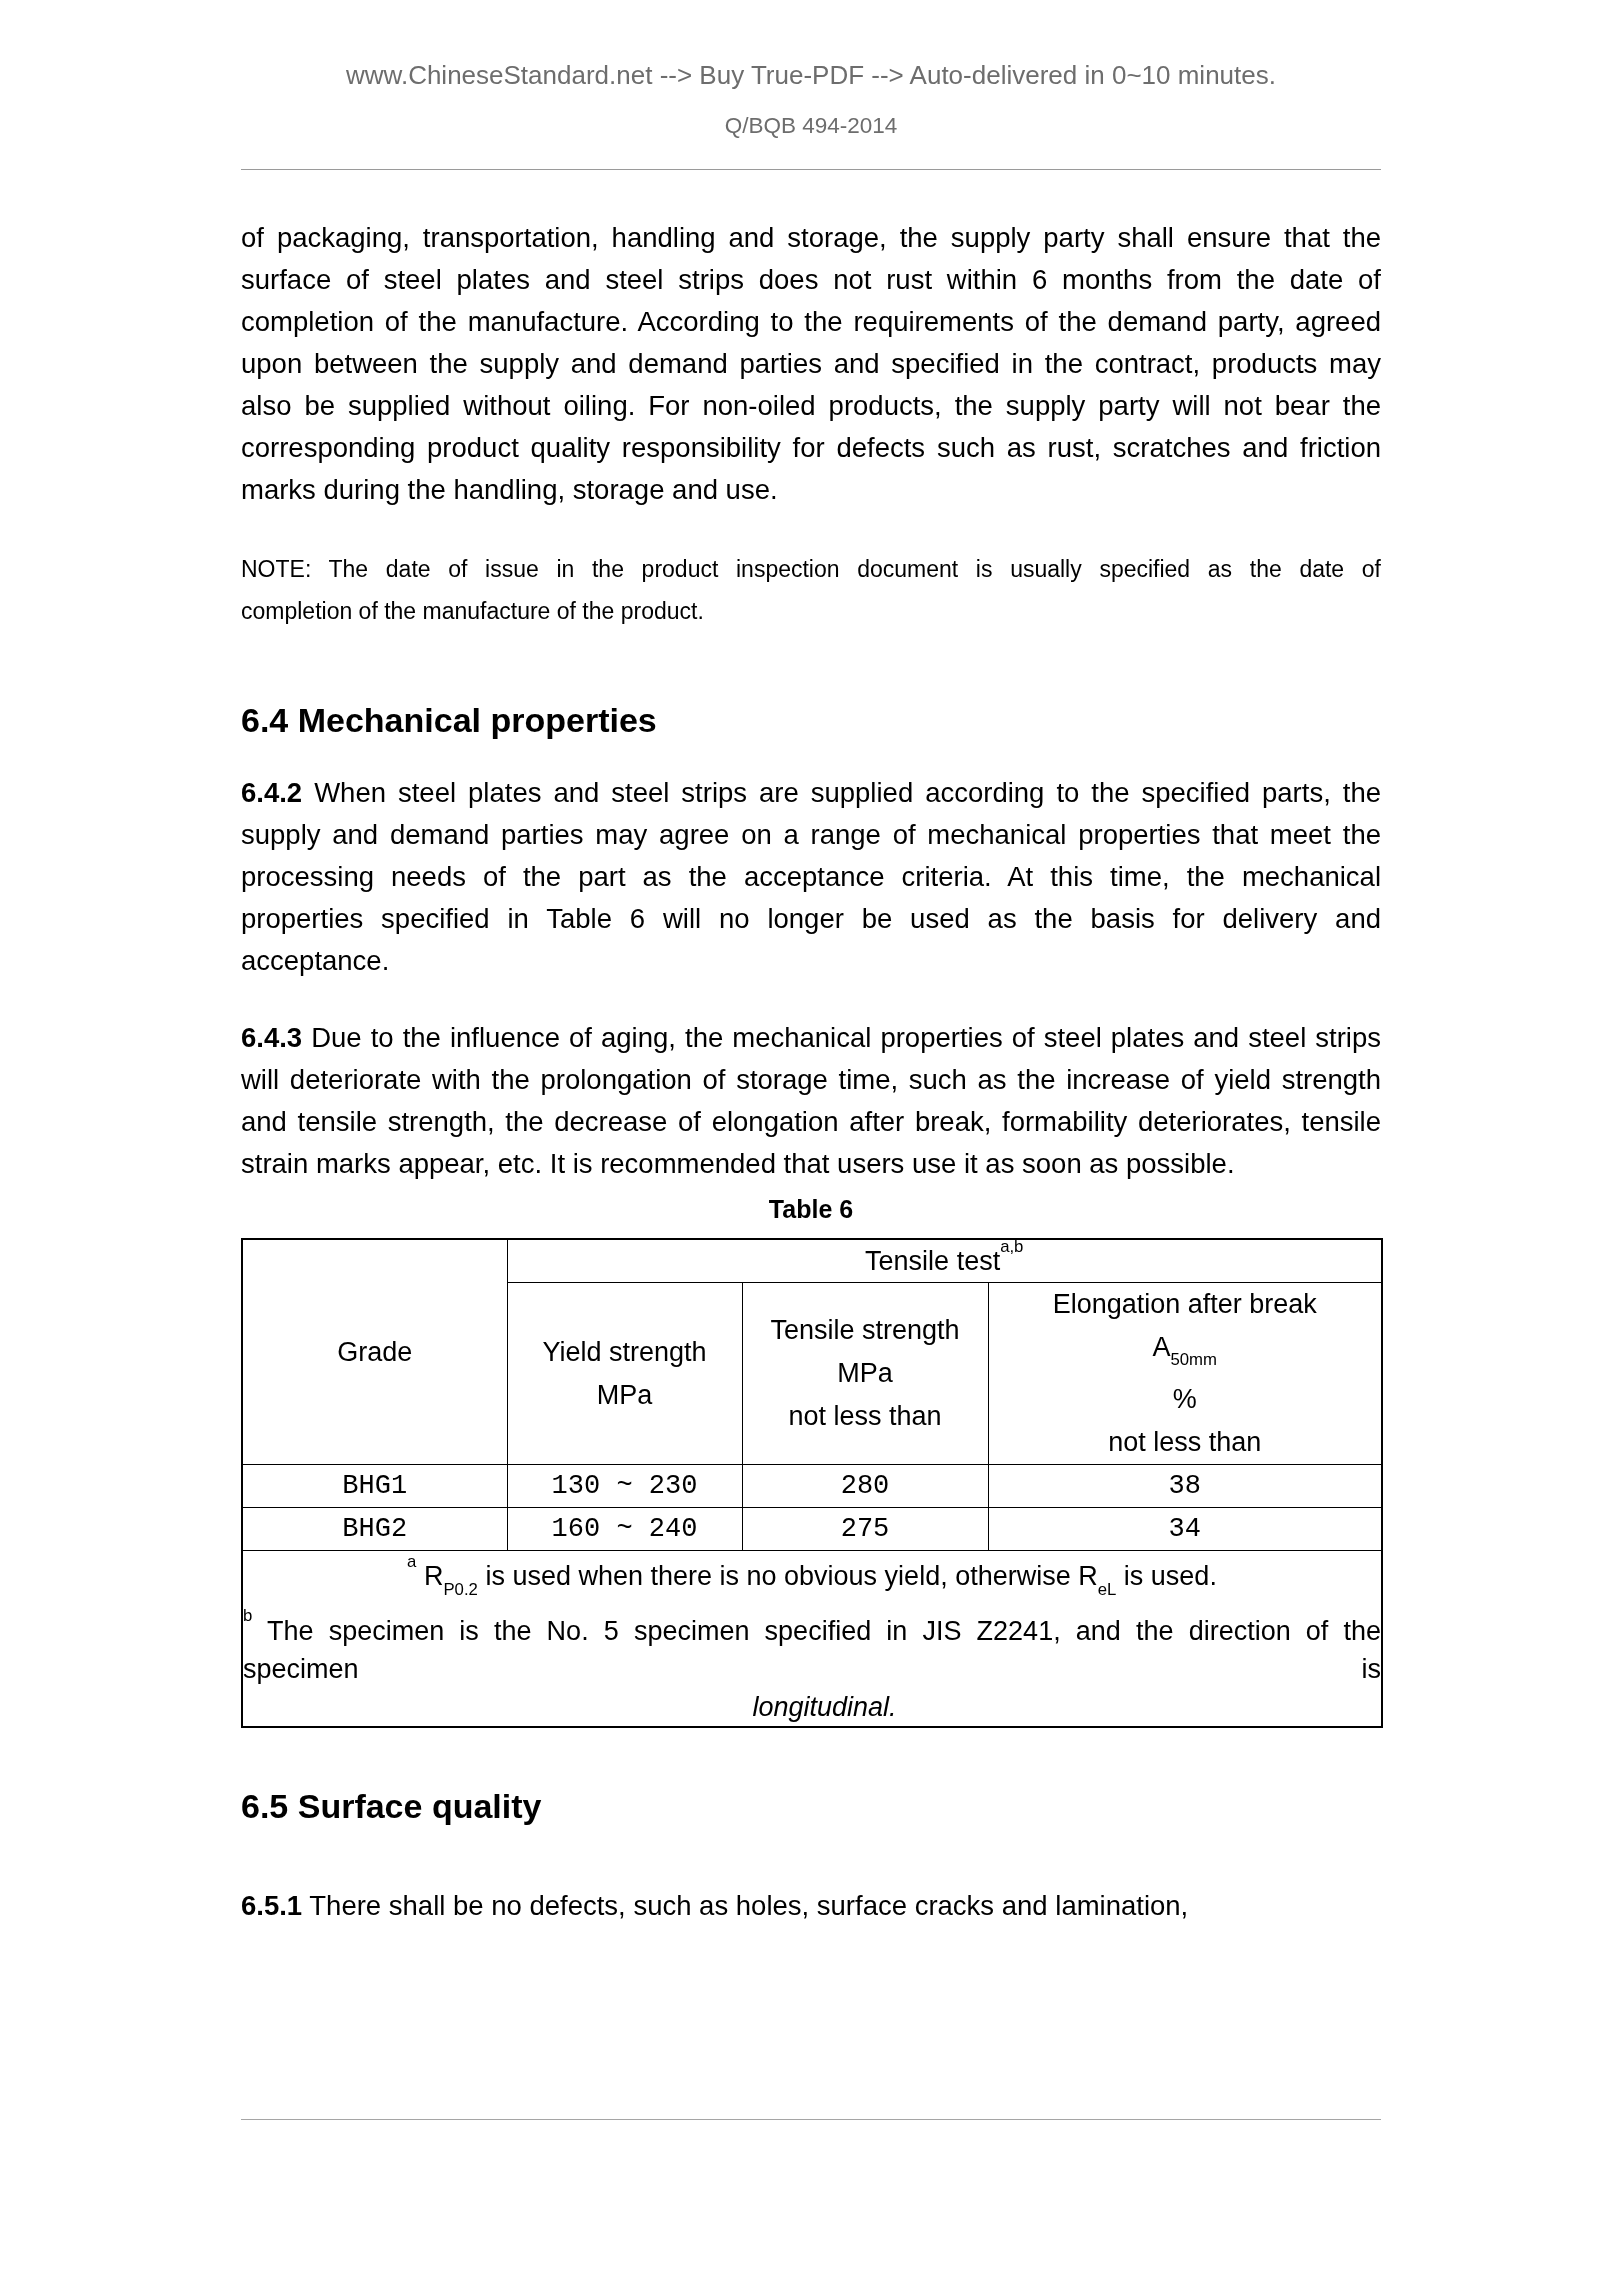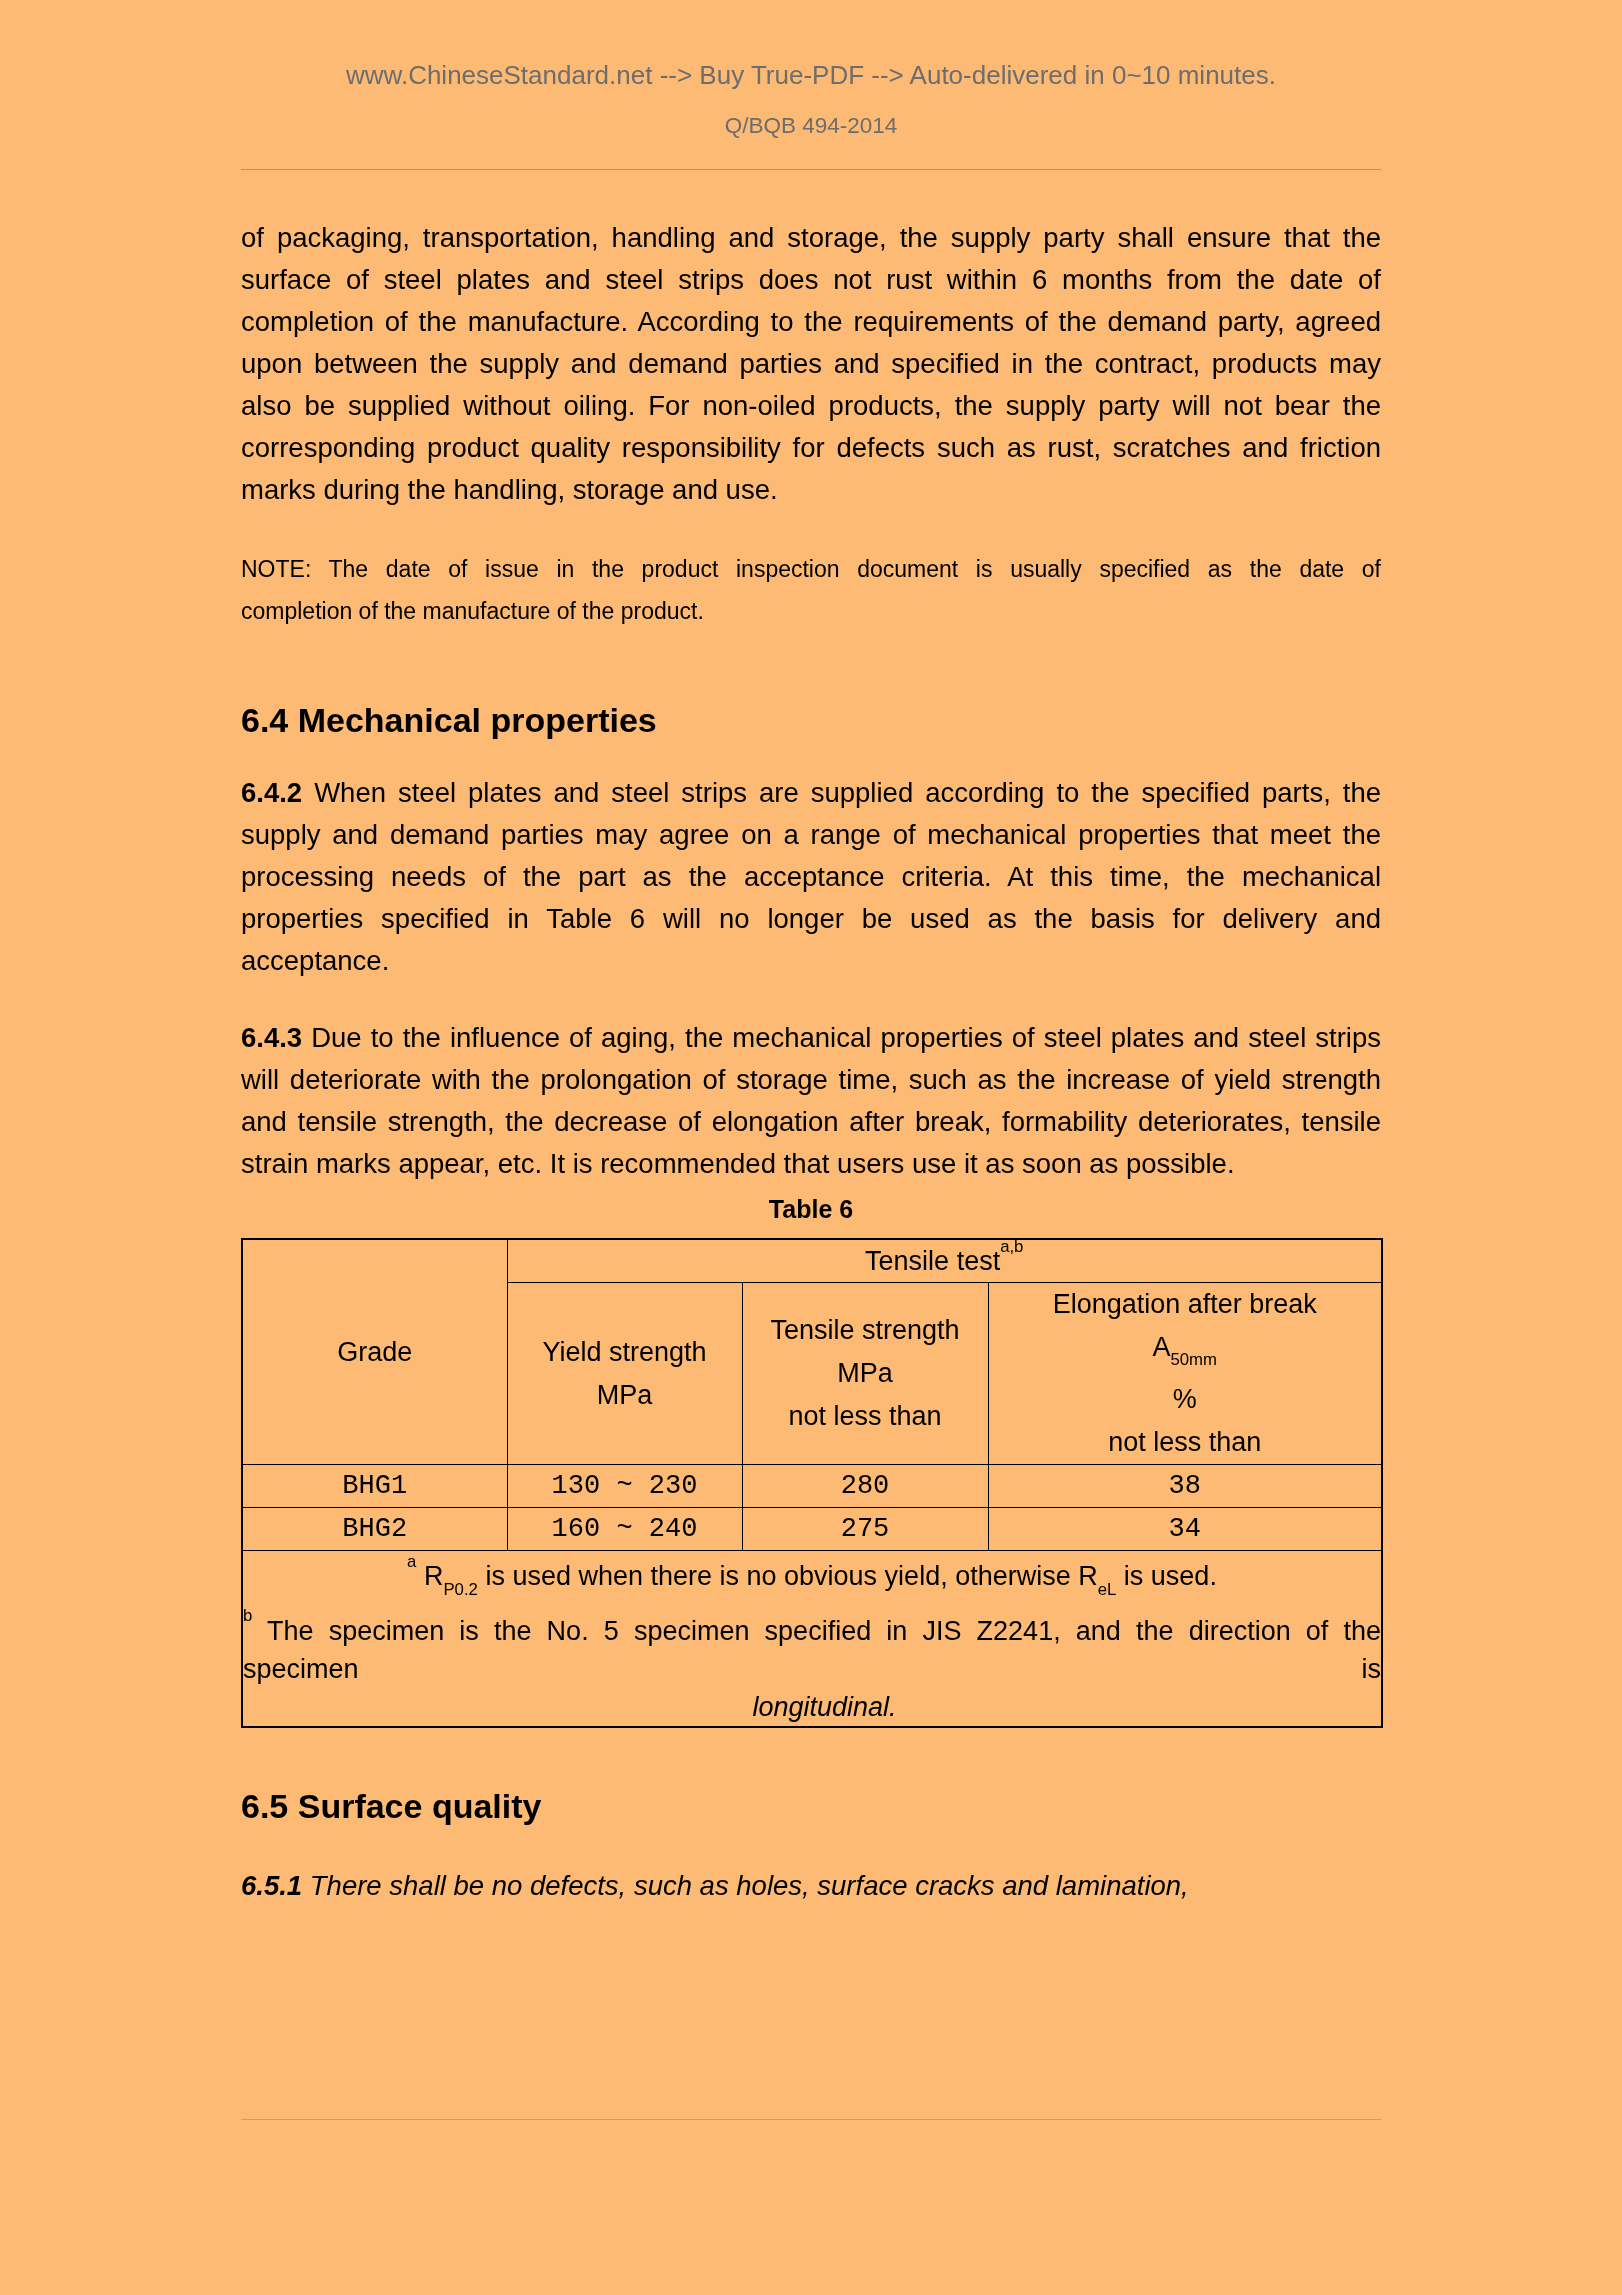--- a/index.html
+++ b/index.html
@@ -1,20 +1,20 @@
 <!DOCTYPE html>
 <html style="font-size:13.3px"><head>
 <meta charset="utf-8">
 <style>
   html, body { margin: 0; padding: 0; background: #e8e8e8; }
   .page {
     position: relative;
     width: 1623px;
     height: 2295px;
-    background: #fdba74;
+    background: #ffffff;
     font-family: "Liberation Sans", sans-serif;
     color: #000000;
     overflow: hidden;
   }
   .content { width: 1140px; margin: 0 auto 0 241px; }
 
   
   .hdr-line1 {
     padding-top: 60px;
     text-align: center;
@@ -39,21 +39,21 @@
   .body-p {
     margin: 0;
     font-size: 27.5px;
     line-height: 42px;
     text-align: justify;
   }
   .p-intro   { margin-top: 47px; }
   .p-641     { margin-top: 42px; }
   .p-642     { margin-top: 35px; }
   .p-643     { margin-top: 35px; }
-  .p-651     { margin-top: 42px; font-style: italic; }
+  .p-651     { margin-top: 62px; }
   .num { font-weight: bold; }
 
   .note-block { margin-top: 37px; font-size: 23px; line-height: 42px; }
   .note-l1 { text-align: justify; text-align-last: justify; }
   .note-l2 { text-align: left; }
 
   .sec-heading {
     margin: 0;
     font-size: 34px;
     line-height: 33px;

